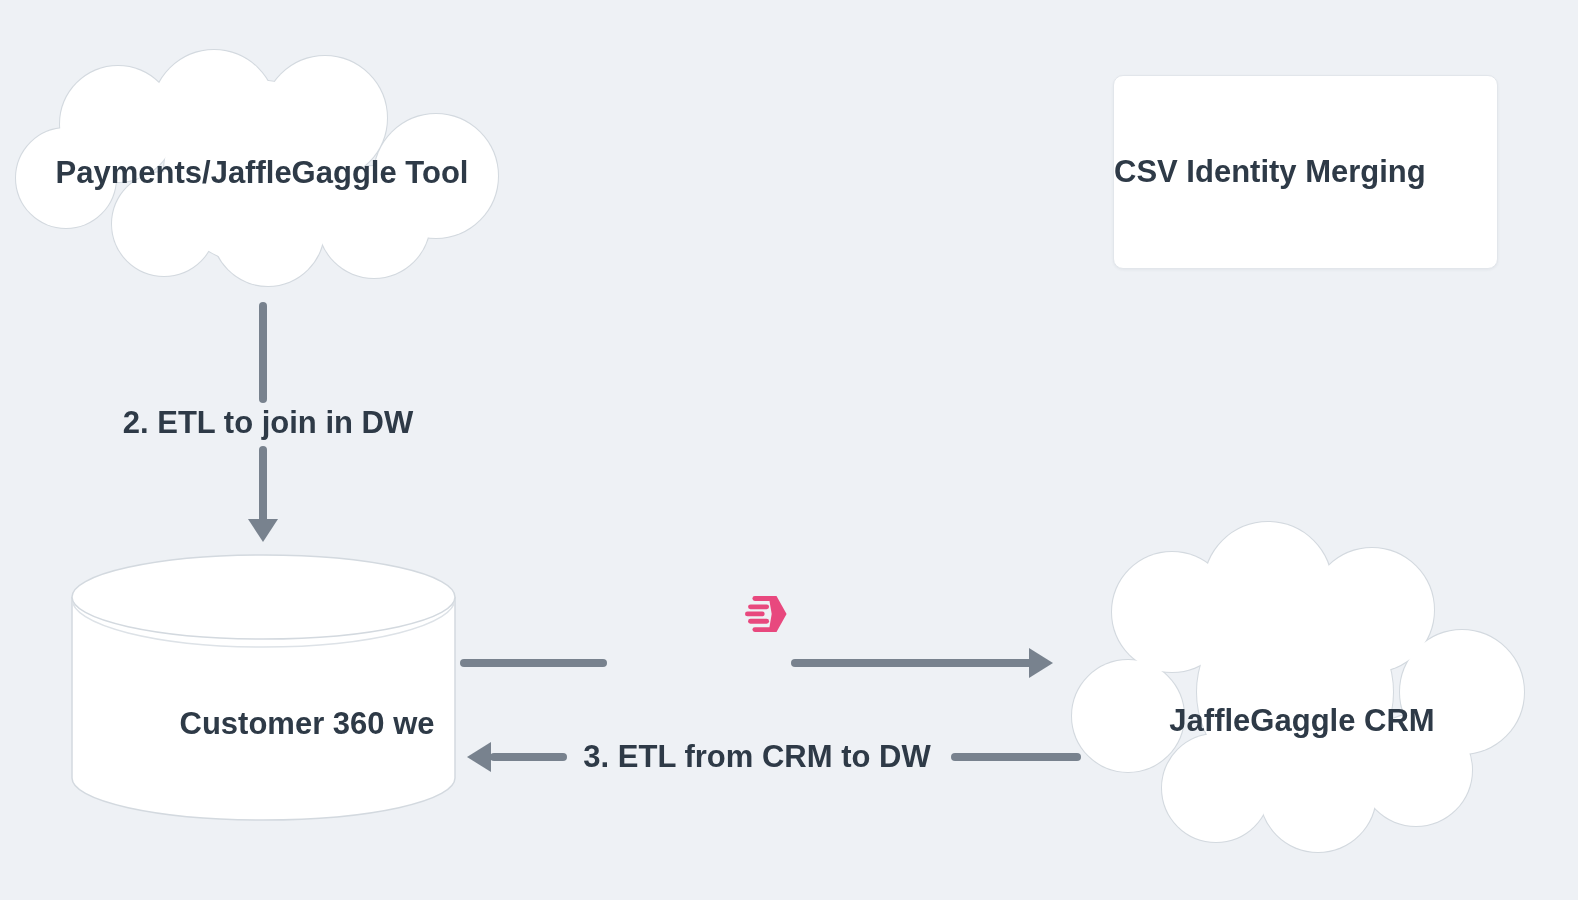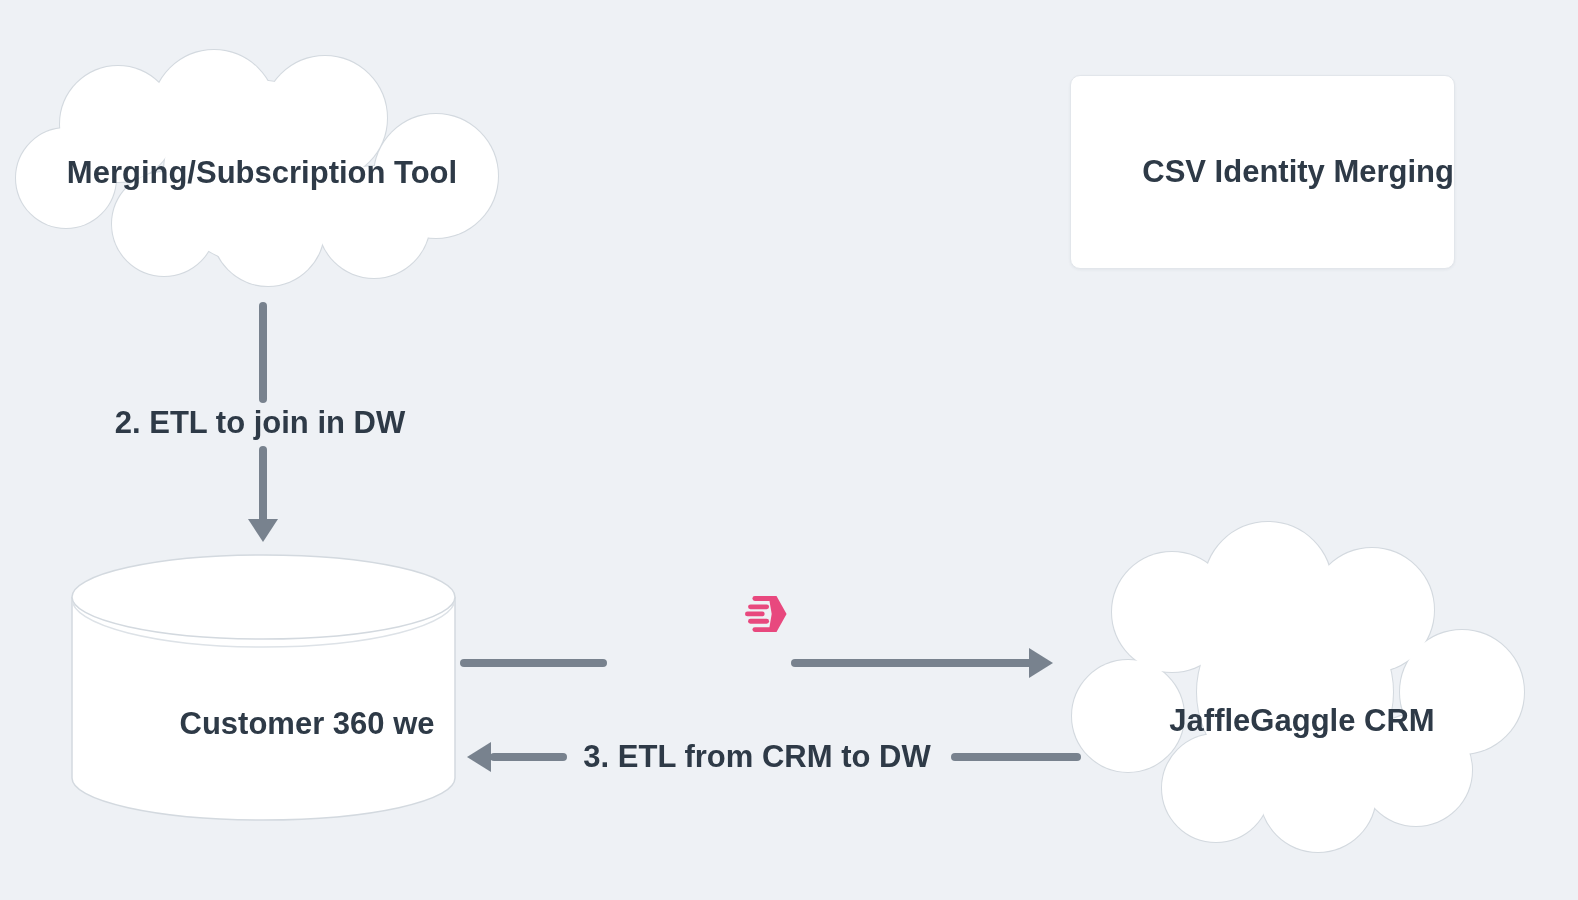--- a/index.html
+++ b/index.html
@@ -21,24 +21,24 @@
     white-space:nowrap;text-align:center;line-height:48px;
   }
   .lbl .line{display:block;}
   .note{
     position:absolute;left:1092px;top:293px;
     font-size:31px;font-weight:600;color:#2e3a47;line-height:48px;
     white-space:nowrap;
   }
   .note .line{display:block;}
   .rect-node{
-    position:absolute;left:1070px;top:75px;width:383px;height:192px;
+    position:absolute;left:1113px;top:75px;width:383px;height:192px;
     background:#ffffff;border:1px solid #e2e6eb;border-radius:10px;
     box-shadow:0 1px 3px rgba(40,50,60,0.06);
-    display:flex;align-items:center;justify-content:flex-end;
+    display:flex;align-items:center;justify-content:flex-start;
     font-size:31px;font-weight:600;color:#2e3a47;white-space:nowrap;
   }
   .ht-icon{position:absolute;left:745px;top:592px;width:42px;height:44px;}
 </style>
 </head>
 <body>
 
 <div class="canvas">
 
   <svg class="layer" width="1578" height="900" viewBox="0 0 1578 900">
@@ -115,29 +115,29 @@
       <polygon class="arrow-head" points="491,742 491,772 467,757"></polygon>
       <line class="arrow-line" x1="494" y1="757" x2="563" y2="757"></line>
       <line class="arrow-line" x1="955" y1="757" x2="1077" y2="757"></line>
     </g>
   </svg>
 
   <div class="rect-node">
     <span>CSV Identity Merging</span>
   </div>
 
-  <div class="lbl" style="left:262px;top:173px;">Merging/Subscription Tool</div>
+  <div class="lbl" style="left:262px;top:173px;">Payments/JaffleGaggle Tool</div>
 
   <div class="lbl" style="left:263px;top:724px;margin-left:44px;">
     <span class="line">Customer 360 we</span>
   </div>
 
   <div class="lbl" style="left:1302px;top:721px;">JaffleGaggle CRM</div>
 
-  <div class="lbl" style="left:260px;top:423px;text-align:right;">2. ETL to join in DW</div>
+  <div class="lbl" style="left:268px;top:423px;text-align:right;">2. ETL to join in DW</div>
 
 
   <div class="lbl" style="left:757px;top:757px;">3. ETL from CRM to DW</div>
 
 
   <svg class="ht-icon" viewBox="0 0 48 48">
     <g fill="#e8487e">
       <polygon points="27,3.5 36,3.5 47.5,24 36,44.5 27,44.5 30.5,24"></polygon>
       <rect x="8.5" y="3.5" width="22" height="5.5" rx="2.75"></rect>
       <rect x="3.5" y="13" width="24" height="5.5" rx="2.75"></rect>

